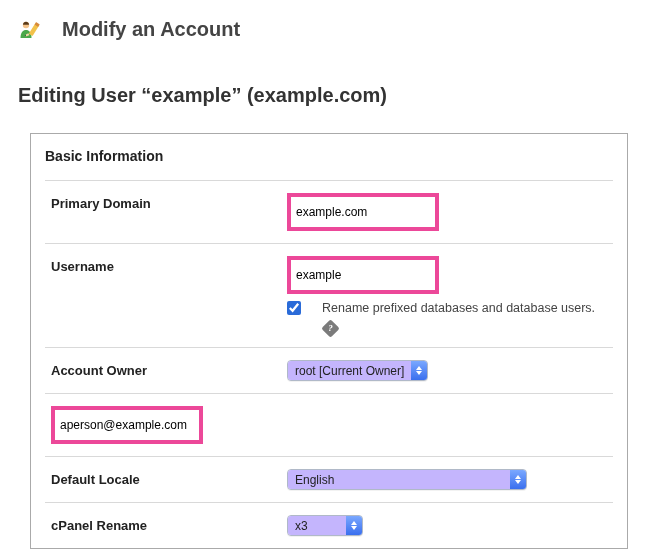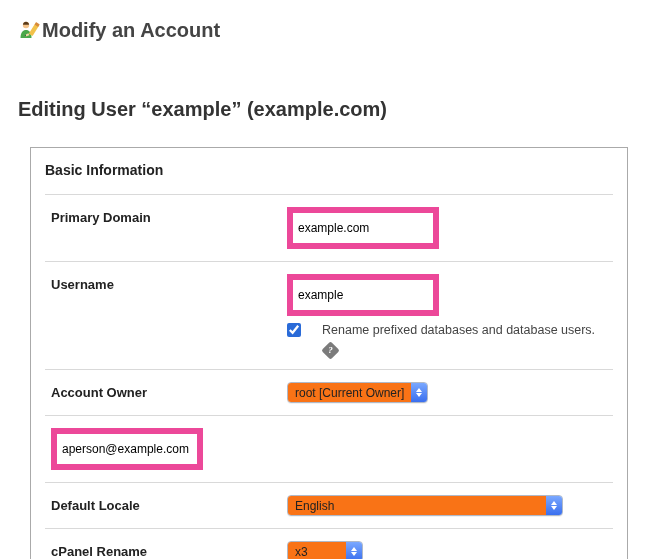--- a/index.html
+++ b/index.html
@@ -10,23 +10,22 @@
     body {
       font-family: "Lucida Grande", "Lucida Sans Unicode", Arial, sans-serif;
       font-size: 13px;
       color: #333;
       background: #fff;
       padding: 18px;
       width: 648px;
     }
     .page-header {
       display: flex;
-      align-items: center;
-      gap: 0;
-      margin-bottom: 56px;
+      gap: 20px;
+      margin-bottom: 42px;
     }
     .page-header h1 {
       font-size: 20px;
       font-weight: 600;
       color: #444;
     }
     .editing-heading {
       font-size: 20px;
       font-weight: 700;
       color: #333;
@@ -56,21 +55,21 @@
       font-size: 13px;
       font-weight: 700;
       color: #222;
       padding-top: 3px;
       flex-shrink: 0;
     }
     .form-control-wrap {
       flex: 1;
     }
     input[type="text"], input[type="email"] {
-      border: 6px solid #ec4899;
+      border: 4px solid #ec4899;
       padding: 15px 5px;
       font-size: 12px;
       font-family: inherit;
       height: 22px;
       width: 152px;
     }
     .checkbox-line {
       display: flex;
       align-items: flex-start;
       margin-top: 6px;
@@ -118,21 +117,21 @@
       overflow: hidden;
       height: 21px;
       font-size: 12px;
       background: #f4f6f9;
       box-shadow: 0 1px 0 rgba(0,0,0,0.05);
     }
     .aqua-select .select-text {
       padding: 2px 7px 2px 7px;
       display: flex;
       align-items: center;
-      background: #f97316;
+      background: #c4b5fd;
       color: #222;
     }
     .aqua-select .select-arrows {
       width: 16px;
       background: linear-gradient(#7aa8ff, #3a6fee);
       display: flex;
       flex-direction: column;
       align-items: center;
       justify-content: center;
       gap: 1px;
@@ -142,21 +141,21 @@
       height: 0;
       border-left: 3.5px solid transparent;
       border-right: 3.5px solid transparent;
     }
     .aqua-select .select-arrows .up {
       border-bottom: 4px solid #fff;
     }
     .aqua-select .select-arrows .down {
       border-top: 4px solid #fff;
     }
-    .aqua-select.wide { width: 276px; text-align: right; }
+    .aqua-select.wide { width: 240px; text-align: right; }
     .aqua-select.wide .select-text { flex: 1; }
     .aqua-select.sm { }
     .icon-person-edit {
       width: 24px;
       height: 24px;
       position: relative;
       flex-shrink: 0;
     }
   </style>
 </head>

